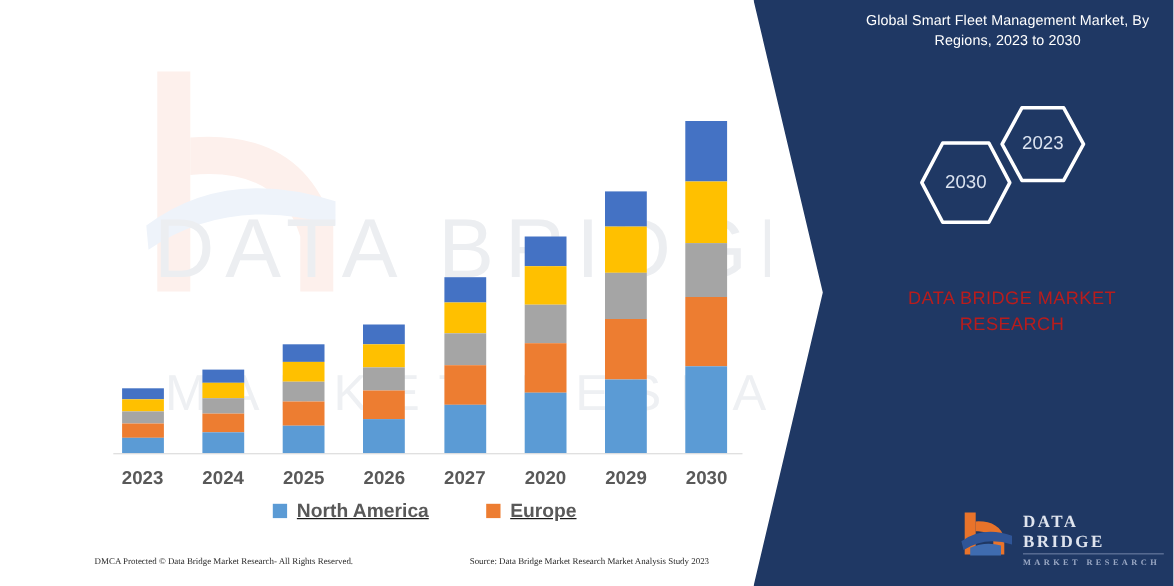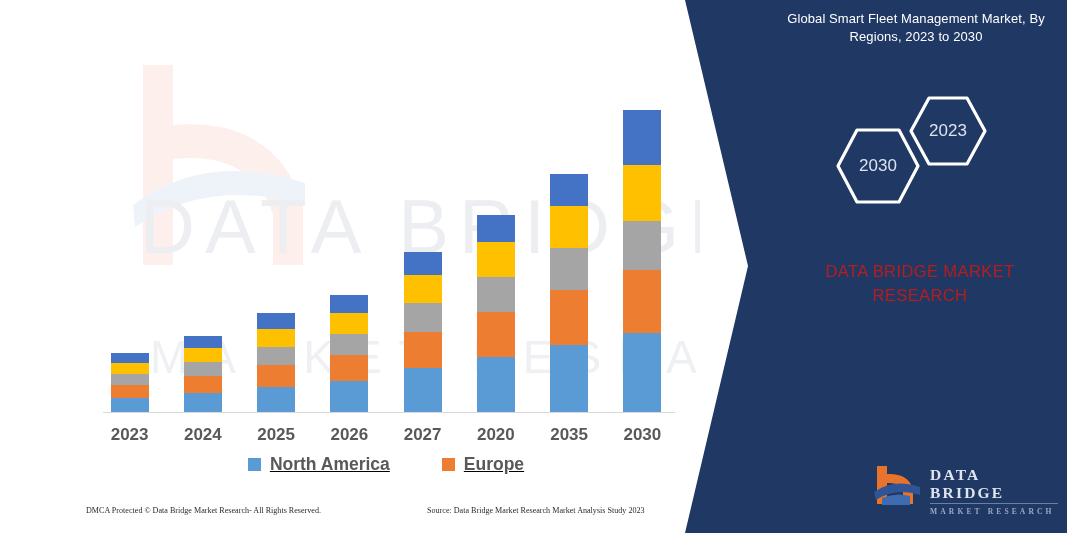--- a/index.html
+++ b/index.html
@@ -208,21 +208,21 @@
     <div class="baseline"></div>
   </div>
 
   <div class="xaxis" id="xaxis">
       <div class="xtick">2023</div>
       <div class="xtick">2024</div>
       <div class="xtick">2025</div>
       <div class="xtick">2026</div>
       <div class="xtick">2027</div>
       <div class="xtick">2020</div>
-      <div class="xtick">2035</div>
+      <div class="xtick">2029</div>
       <div class="xtick">2030</div>
     </div>
 
   <div class="legend" id="legend">
       <div class="legend-item">
         <span class="legend-swatch" style="background: rgb(91, 155, 213);"></span>
         <span class="legend-label">North America</span>
       </div>
       <div class="legend-item">
         <span class="legend-swatch" style="background: rgb(237, 125, 49);"></span>

